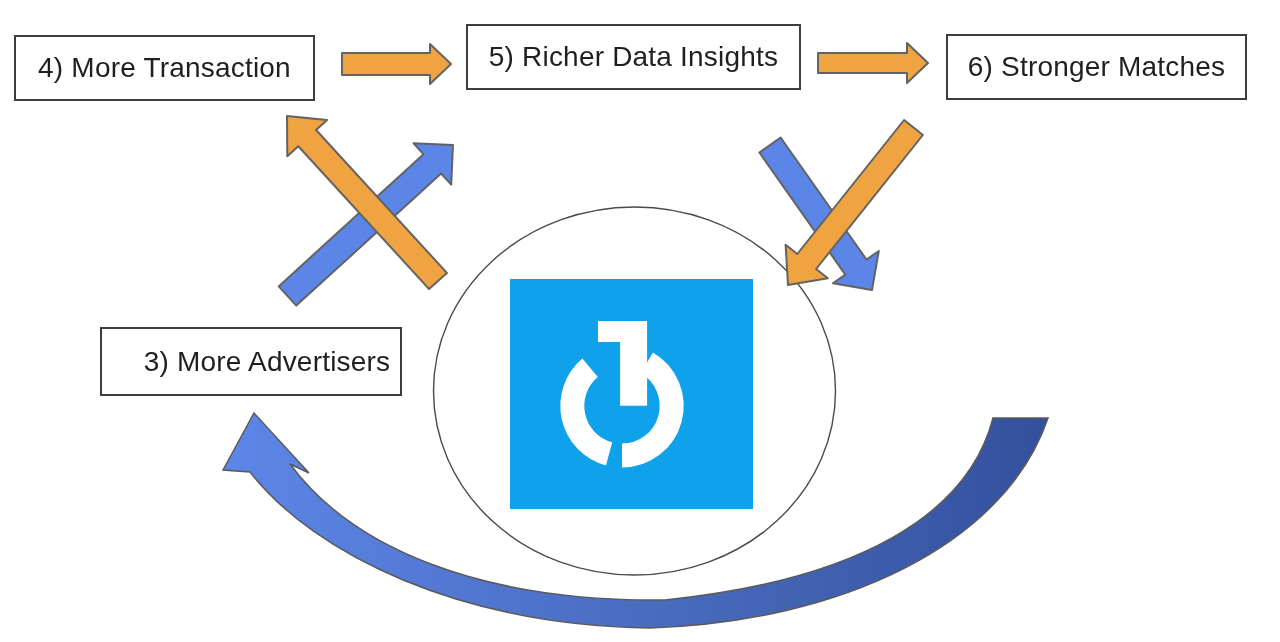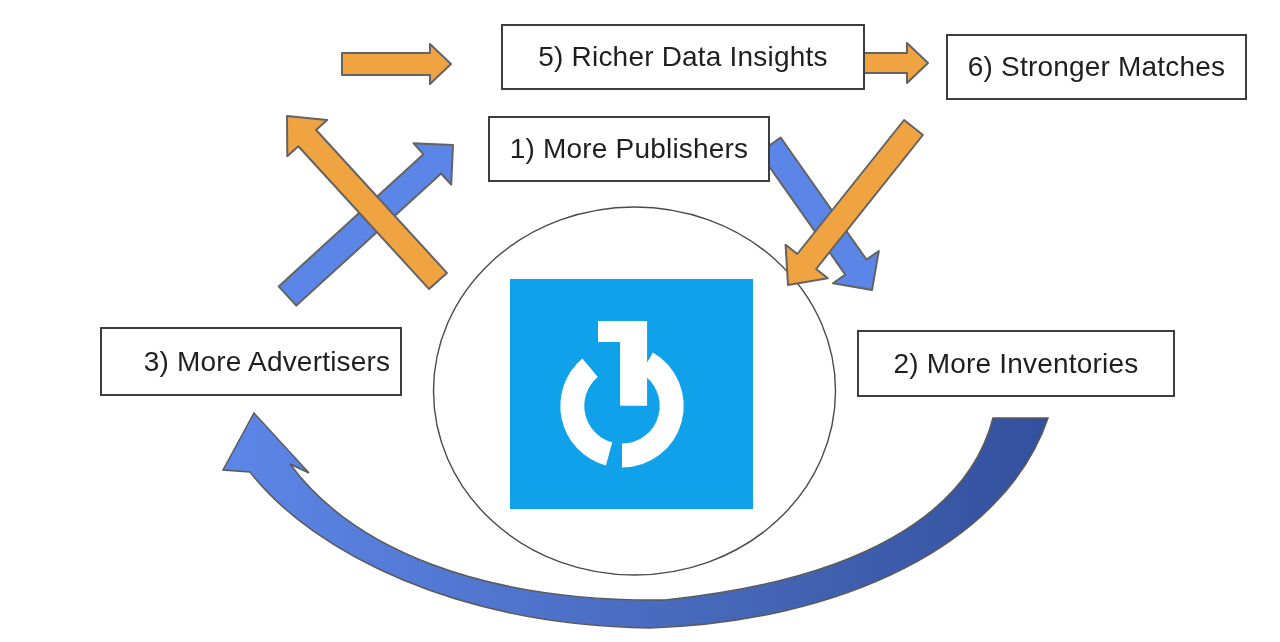--- a/index.html
+++ b/index.html
@@ -57,34 +57,31 @@
 
     <polygon class="arrow" points="296.3,305.6 441.1,173.5 451.2,184.6 453,145 413.4,143.2 423.5,154.3 278.7,286.4" fill="#5B86E8"></polygon>
 
     <polygon class="arrow" points="446.9,272.9 316.1,130.0 327.1,119.9 287,116 287.3,156.3 298.3,146.2 429.1,289.1" fill="#F0A341"></polygon>
 
     <polygon class="arrow" points="759.4,152.5 845.3,274.6 833,283.2 872,290 878.8,251.0 866.5,259.6 780.6,137.5" fill="#5B86E8"></polygon>
 
     <polygon class="arrow" points="904.1,120.0 797.3,254.0 785.6,244.7 788,285 827.8,278.3 816.1,269.0 922.9,135.0" fill="#F0A341"></polygon>
   </svg>
 
+  <div class="node-box" style="left:14px;top:35px;width:301px;height:66px;">
+    <span class="node-label">4) More Transaction</span>
+  </div>
 
-  <div class="node-box" style="left:466px;top:24px;width:364px;height:66px;margin-left:35px;">
+  <div class="node-box" style="left:466px;top:24px;width:335px;height:66px;">
     <span class="node-label">5) Richer Data Insights</span>
   </div>
 
   <div class="node-box" style="left:946px;top:34px;width:301px;height:66px;text-align:center;">
     <span class="node-label">6) Stronger Matches</span>
   </div>
 
-  <div class="node-box" style="left:488px;top:116px;width:282px;height:66px;">
-    <span class="node-label">1) More Publishers</span>
-  </div>
 
   <div class="node-box" style="left:100px;top:327px;width:302px;height:69px;padding-left:32px;">
     <span class="node-label">3) More Advertisers</span>
   </div>
 
-  <div class="node-box" style="left:857px;top:330px;width:318px;height:67px;">
-    <span class="node-label">2) More Inventories</span>
-  </div>
 
 </div>
 
 </body></html>

